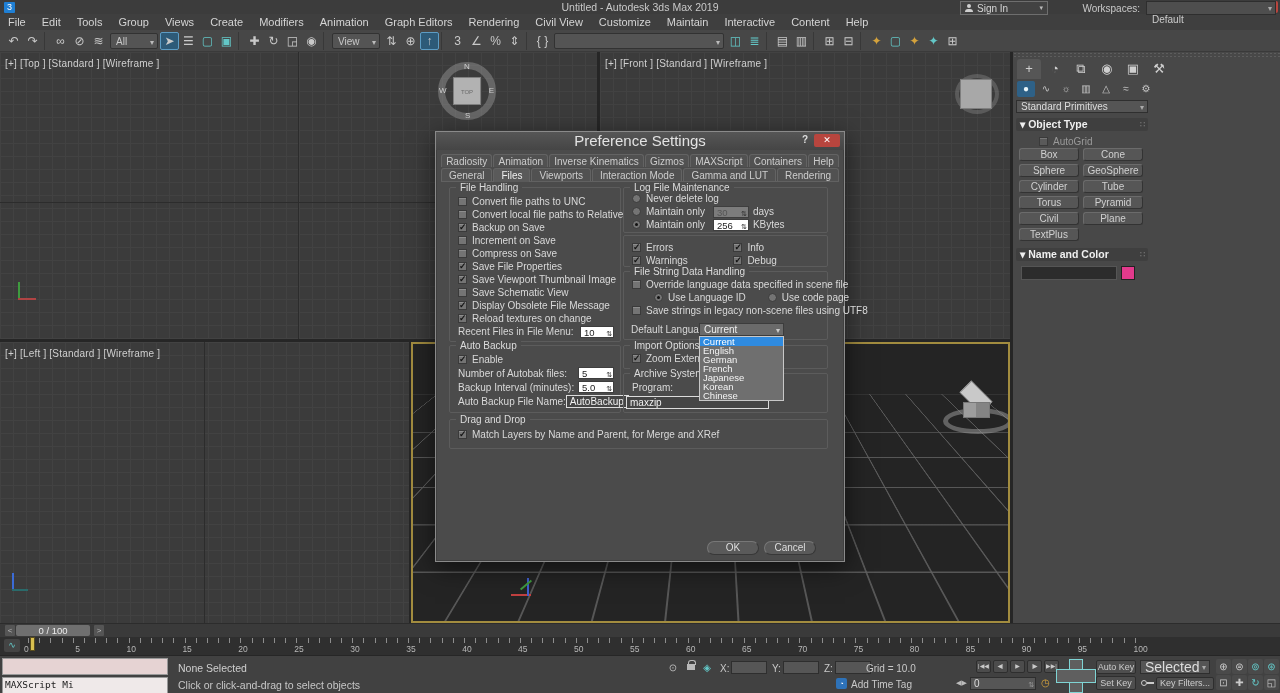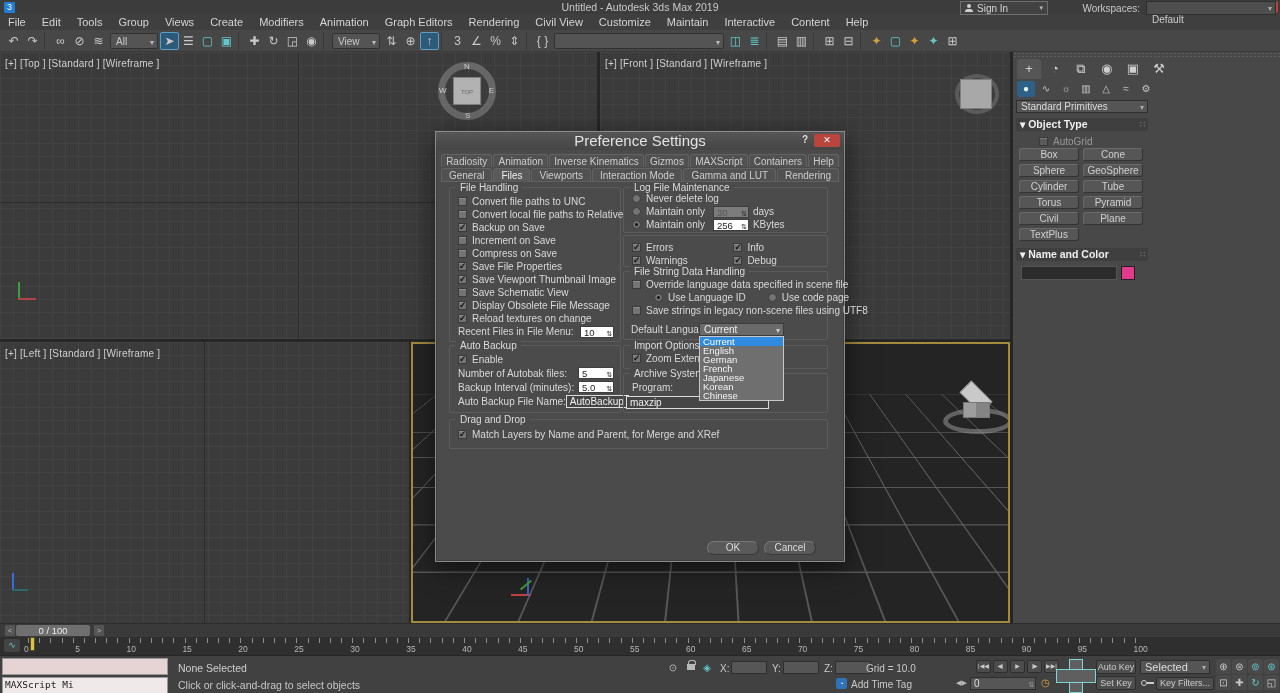--- a/index.html
+++ b/index.html
@@ -104,21 +104,21 @@
 #playback{position:absolute;left:976px;top:4px;display:flex;gap:2px}
 .pbtn{width:15px;height:13px;background:#4c4c4c;border:1px solid #2e2e2e;border-radius:2px;color:#c9c9c9;font-size:6px;text-align:center;line-height:11px}
 #fspin-arrows{position:absolute;left:956px;top:23px;font-size:7px;color:#bbb}
 #framefield{position:absolute;left:970px;top:21px;width:66px;height:13px;background:#565656;border:1px solid #2e2e2e;color:#ddd;font-size:10px;line-height:11px;padding-left:3px}
 #framefield::after{content:"⇅";position:absolute;right:1px;top:1px;font-size:7px;color:#999}
 #clockico{position:absolute;left:1041px;top:21px;font-size:10px;color:#d4a23c}
 #bigplus{position:absolute;left:1056px;top:3px;width:38px;height:32px}
 #bigplus::before{content:"";position:absolute;left:13px;top:0;width:12px;height:32px;background:#5f5f5f;border:1px solid #7fd4d4}
 #bigplus::after{content:"";position:absolute;left:0;top:10px;width:38px;height:12px;background:#5f5f5f;border:1px solid #7fd4d4}
 .skbtn{position:absolute;width:40px;height:14px;background:#4e4e4e;border:1px solid #2e2e2e;border-radius:2px;font-size:9px;color:#ccc;text-align:center;line-height:12px}
-#selcombo{position:absolute;left:1140px;top:4px;width:70px;height:14px;background:#555;border:1px solid #2e2e2e;font-size:11px;line-height:12px;padding-left:4px;color:#ddd}
+#selcombo{position:absolute;left:1140px;top:4px;width:70px;height:14px;background:#555;border:1px solid #2e2e2e;font-size:14px;line-height:12px;padding-left:4px;color:#ddd}
 #selcombo::after{content:"▾";position:absolute;right:3px;top:1px;font-size:8px;color:#aaa}
 .keyico{position:absolute;left:1141px;top:24px;width:6px;height:6px;border:1.5px solid #ccc;border-radius:50%}
 .keyico::after{content:"";position:absolute;left:5px;top:1px;width:7px;height:1.5px;background:#ccc}
 #kfbtn{position:absolute;left:1156px;top:21px;width:58px;height:13px;background:#4e4e4e;border:1px solid #2e2e2e;border-radius:2px;font-size:9px;color:#ccc;text-align:center;line-height:11px}
 #navgrid{position:absolute;left:1216px;top:3px;width:64px;display:flex;flex-wrap:wrap;gap:1px}
 .nico{width:15px;height:15px;background:#4a4a4a;color:#c9c9c9;font-size:10px;text-align:center;line-height:15px;border-radius:2px}
 .nico.teal{color:#63c7c7}
 
 #dlg{position:absolute;left:435px;top:131px;width:410px;height:431px;background:#4b4b4b;border:1px solid #8a8a8a;box-shadow:0 6px 24px rgba(0,0,0,.55),inset 0 0 0 1px #3f3f3f;z-index:40;font-size:10px}
 #dtitle{height:18px;background:linear-gradient(#565656,#454545);text-align:center;line-height:18px;font-size:15px;color:#e2e2e2}

